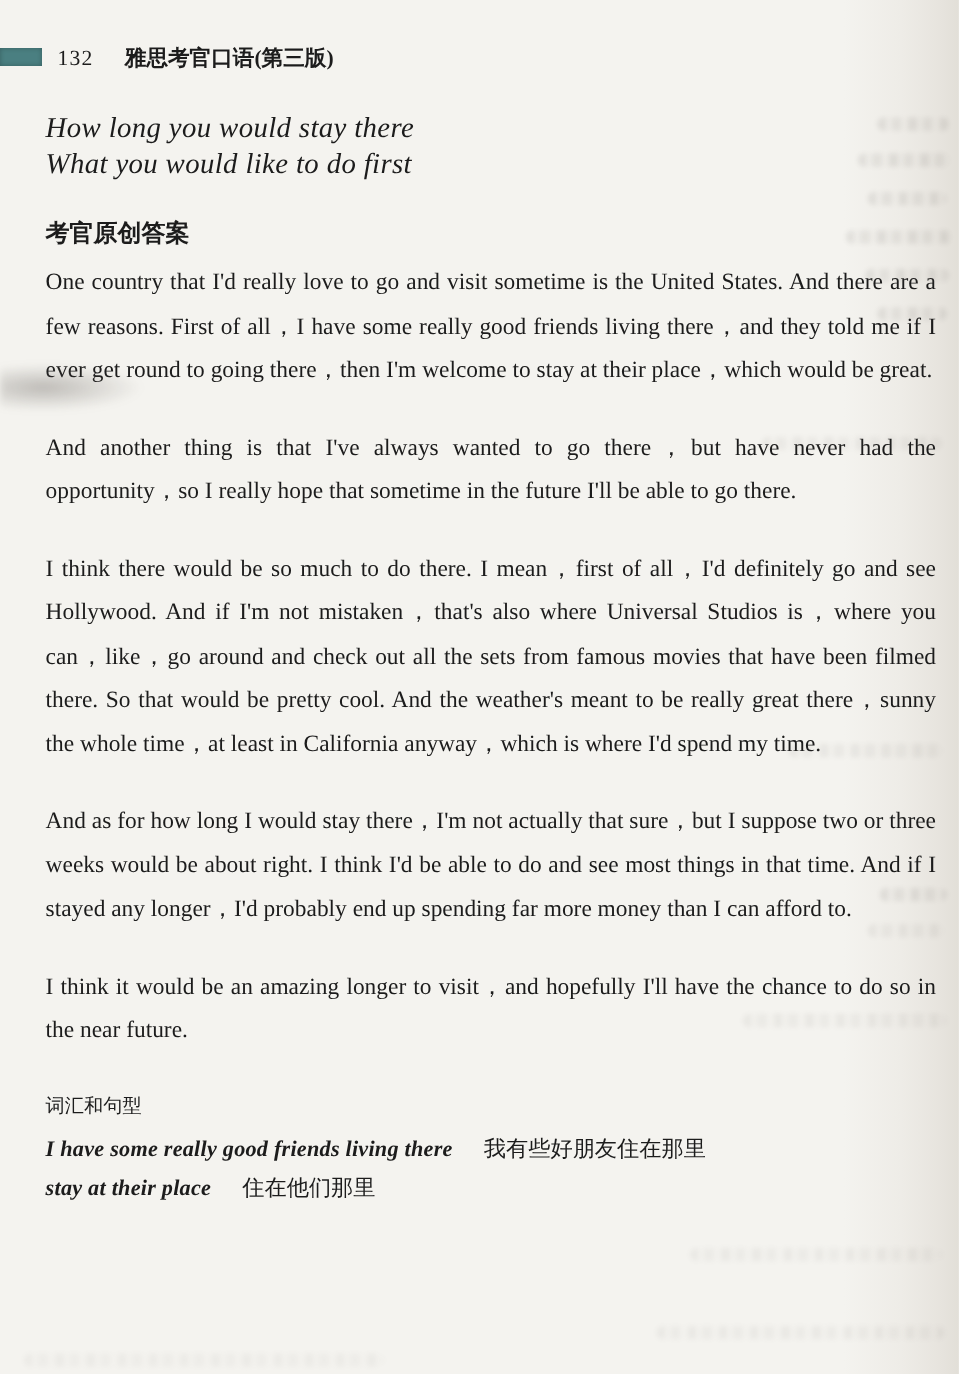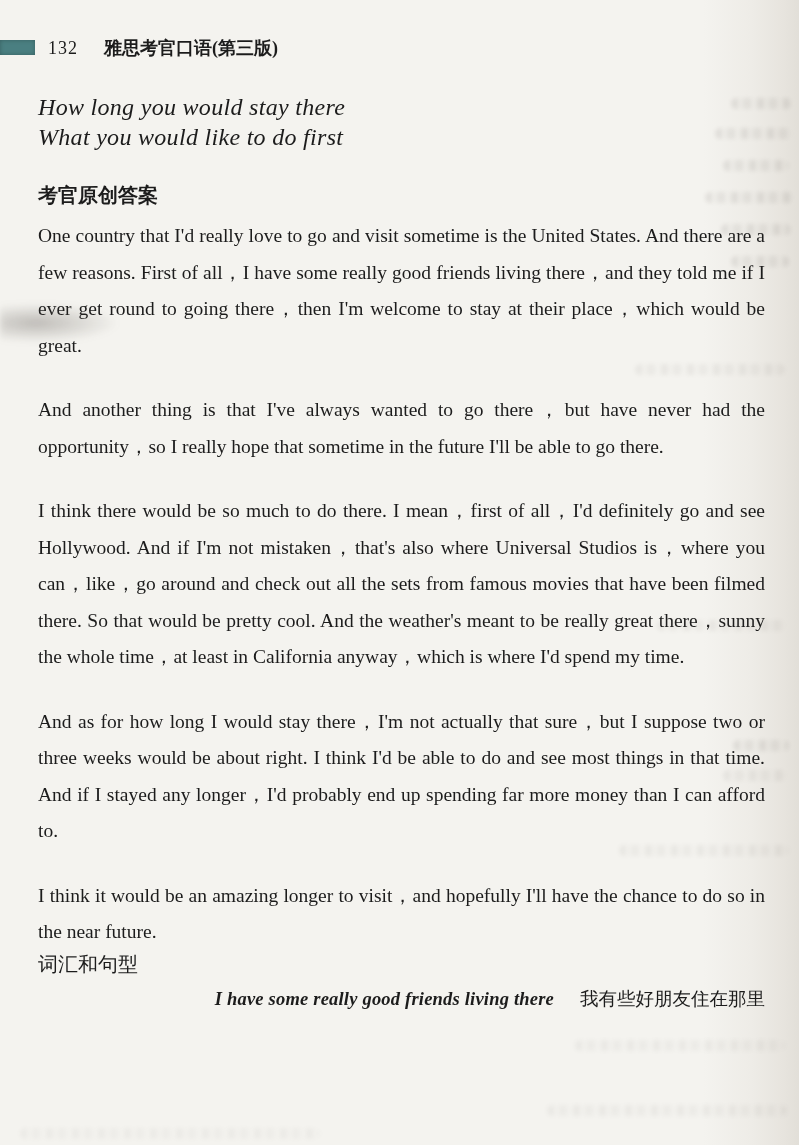--- a/index.html
+++ b/index.html
@@ -16,21 +16,21 @@
     background:
       linear-gradient(to right,
         #f4f3ef 0%, #f4f3ef 88%, #eeece7 94%, #e7e4de 98%, #e2dfd8 100%),
       #f4f3ef;
   }
   .page {
     position: relative;
     width: 100%;
     height: 100%;
     box-sizing: border-box;
-    padding: 0 34px 0 38px;
+    padding: 0 19px 0 38px;
   }
 
   
   .header {
     position: relative;
     padding-top: 36px;
     height: 24px;
   }
   .header-marker {
     position: absolute;
@@ -77,24 +77,25 @@
   .para {
     margin: 0 0 28px 0;
     font-size: 19.5px;
     line-height: 36.5px;
     text-align: justify;
   }
   .para:last-child { margin-bottom: 0; }
 
   
   .vocab-heading {
-    font-size: 20px;
+    margin-top: 32px;
+    font-size: 16px;
     line-height: 26px;
   }
-  .vocab-list { margin-top: 6px; text-align: right; }
+  .vocab-list { margin-top: 6px; }
   .vocab-line {
     font-size: 18.5px;
     line-height: 33px;
     white-space: nowrap;
   }
   .vocab-en {
     font-style: italic;
     font-weight: bold;
     letter-spacing: 0.2px;
   }
@@ -163,20 +164,21 @@
       <p class="para">And another thing is that I've always wanted to go there，but have never had the opportunity，so I really hope that sometime in the future I'll be able to go there.</p>
       <p class="para">I think there would be so much to do there. I mean，first of all，I'd definitely go and see Hollywood. And if I'm not mistaken，that's also where Universal Studios is，where you can，like，go around and check out all the sets from famous movies that have been filmed there. So that would be pretty cool. And the weather's meant to be really great there，sunny the whole time，at least in California anyway，which is where I'd spend my time.</p>
       <p class="para">And as for how long I would stay there，I'm not actually that sure，but I suppose two or three weeks would be about right. I think I'd be able to do and see most things in that time. And if I stayed any longer，I'd probably end up spending far more money than I can afford to.</p>
       <p class="para">I think it would be an amazing longer to visit，and hopefully I'll have the chance to do so in the near future.</p>
     </div>
 
   <div class="vocab-heading">词汇和句型</div>
 
   <div class="vocab-list">
       <div class="vocab-line"><span class="vocab-en">I have some really good friends living there</span><span class="vocab-zh">我有些好朋友住在那里</span></div>
+      <div class="vocab-line"><span class="vocab-en">stay at their place</span><span class="vocab-zh">住在他们那里</span></div>
       <div class="vocab-line"></div>
     </div>
 
   <div class="artifact smudge-left"></div>
   <div class="artifact ghost g1"></div>
   <div class="artifact ghost g2"></div>
   <div class="artifact ghost g3"></div>
   <div class="artifact ghost g4"></div>
   <div class="artifact ghost g5"></div>
   <div class="artifact ghost g6"></div>

